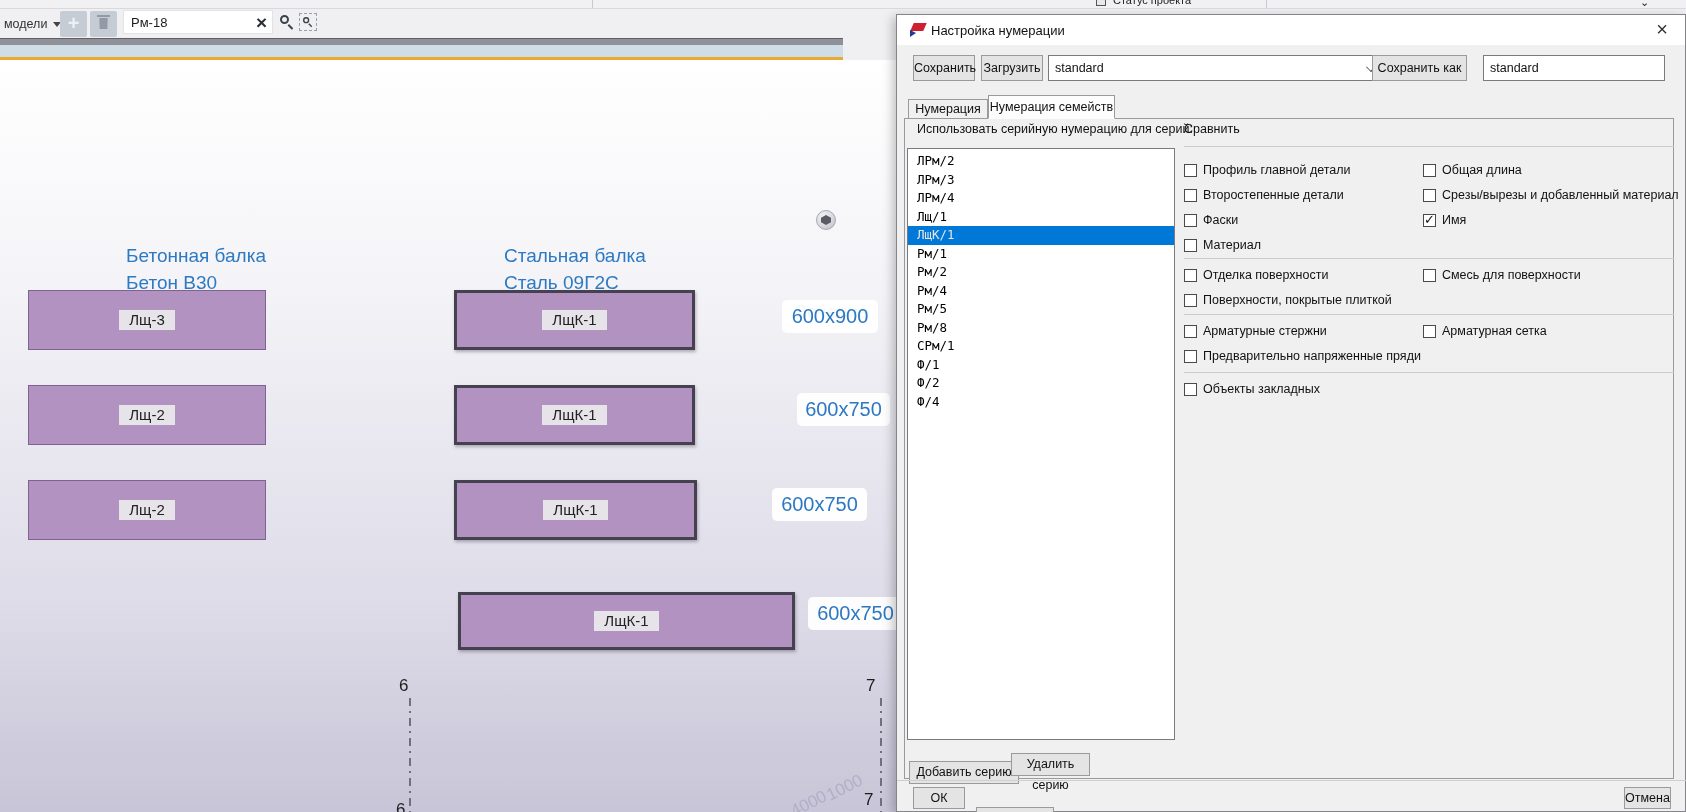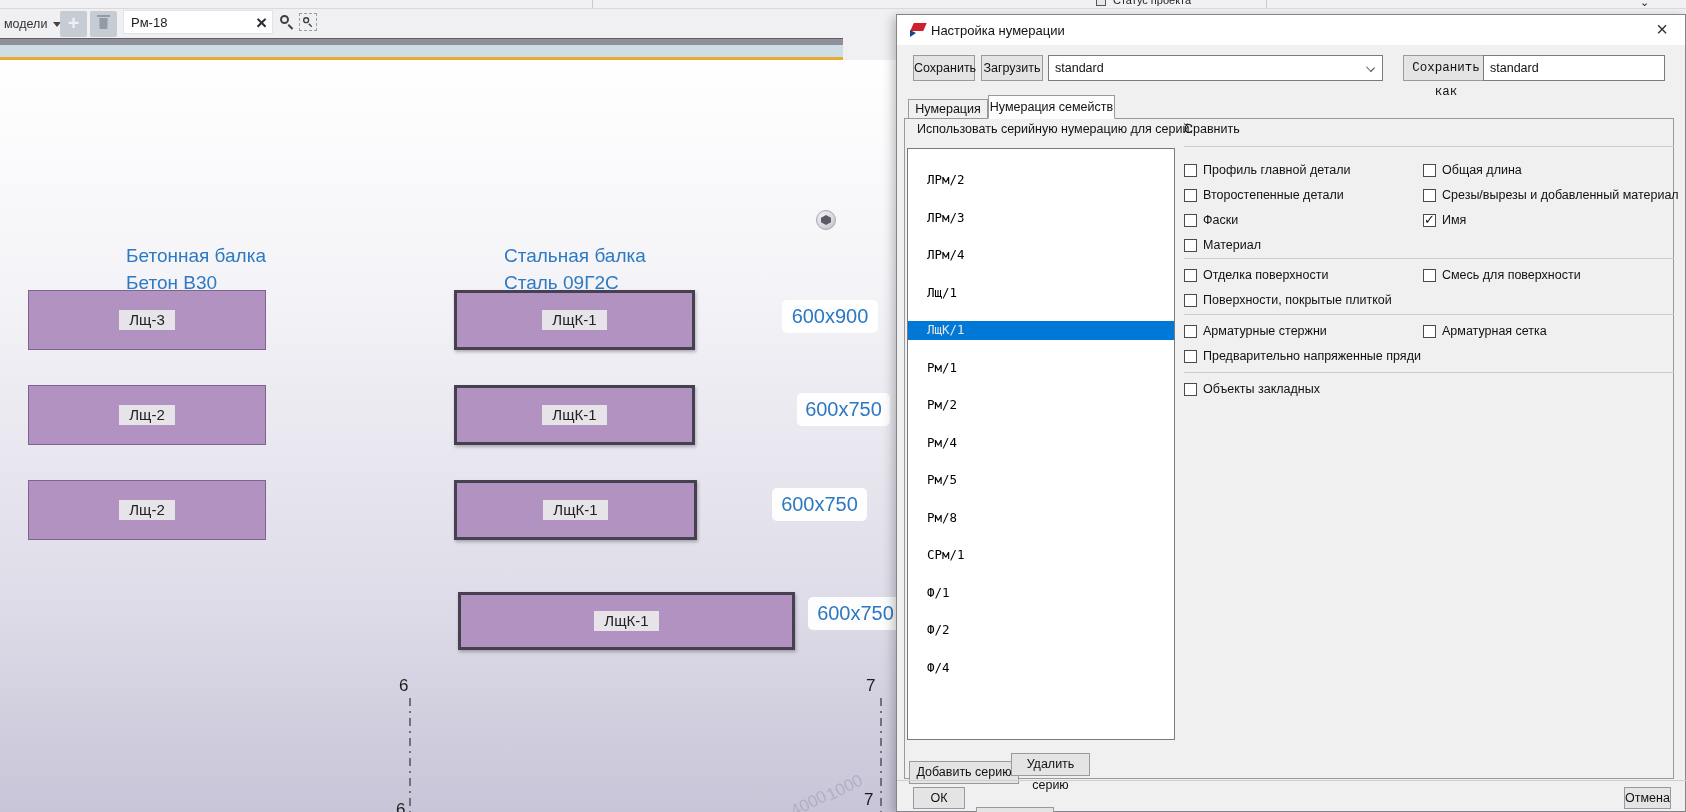--- a/index.html
+++ b/index.html
@@ -60,31 +60,31 @@
   #dlg-logo .blue { position:absolute; left:1px; top:8px; width:0; height:0; border-left:6px solid #1c3f90; border-top:3px solid transparent; border-bottom:4px solid transparent; }
 
   .btn { position:absolute; background:#e4e4e4; border:1px solid #9a9a9e; font-size:12.5px; color:#111; text-align:center; font-family:"Liberation Sans",sans-serif; }
   .btn span { display:block; }
   .fld { position:absolute; background:#fff; border:1px solid #7a7a80; font-size:12.5px; color:#111; }
 
   #btn-save { left:16px; top:40px; width:62px; height:26px; line-height:24px; }
   #btn-load { left:84px; top:40px; width:62px; height:26px; line-height:24px; }
   #combo { left:151px; top:40px; width:335px; height:26px; line-height:24px; padding-left:6px; }
   #combo .chev { position:absolute; right:8px; top:8px; width:7px; height:7px; border-right:1.6px solid #444; border-bottom:1.6px solid #444; transform:rotate(45deg) scaleY(0.8); }
-  #btn-saveas { left:506px; top:40px; width:86px; height:26px; line-height:24px;font-family:Liberation Mono, monospace; }
+  #btn-saveas { left:475px; top:40px; width:95px; height:26px; line-height:24px; }
   #input-saveas { left:586px; top:40px; width:182px; height:26px; line-height:24px; padding-left:6px; font-family:"Liberation Sans",sans-serif; outline:0; }
 
   .tab { position:absolute; font-size:12.5px; text-align:center; border:1px solid #9a9a9e; background:#f0f0f0; color:#111; }
   #tab-1 { left:11px; top:84px; width:80px; height:20px; line-height:19px; }
   #tab-2 { left:91px; top:80px; width:127px; height:24px; line-height:23px; background:#fdfdfd; border-bottom:1px solid #fdfdfd; z-index:3; }
   #tab-panel { position:absolute; left:7px; top:103px; width:770px; height:661px; border:1px solid #9a9a9e; background:#f0f0f0; }
 
   .dlg-label { position:absolute; font-size:12.5px; color:#111; white-space:nowrap; }
   #series-list { position:absolute; left:10px; top:133px; width:268px; height:592px; background:#fff; border:1px solid #7a7a80; overflow:hidden; padding-top:3px; }
-  .series-item { height:18.5px; line-height:18.5px; padding-left:19px; font-family:"DejaVu Sans Mono", monospace; font-size:12.5px; color:#000; white-space:pre;margin-top:19px; }
+  .series-item { height:18.5px; line-height:18.5px; padding-left:9px; font-family:"DejaVu Sans Mono", monospace; font-size:12.5px; color:#000; white-space:pre; }
   .series-item.selected { background:#0078d7; color:#e5e5e5; }
 
   .cbrow { position:absolute; height:16px; }
   .checkbox { position:absolute; left:0; top:1px; width:13px; height:13px; background:#fff; border:1px solid #4a4a4e; }
   .checkbox.checked::after { content:"✓"; position:absolute; left:0px; top:-3px; font-size:13px; color:#111; }
   .cbrow .cb-label { position:absolute; left:19px; top:0px; font-size:12.5px; color:#111; white-space:nowrap; }
   .divider { position:absolute; left:287px; width:490px; height:1px; background:#cccccf; }
 
   #btn-addseries { left:12px; top:738px; width:110px; height:23px; line-height:21px;margin-top:8px; }
   #btn-delseries { left:114px; top:738px; width:79px; height:23px; line-height:21px; }

